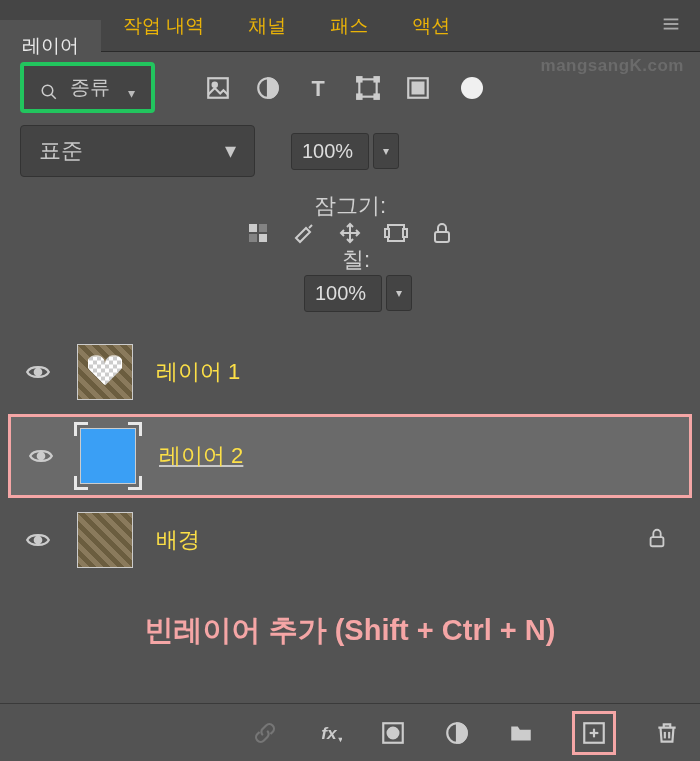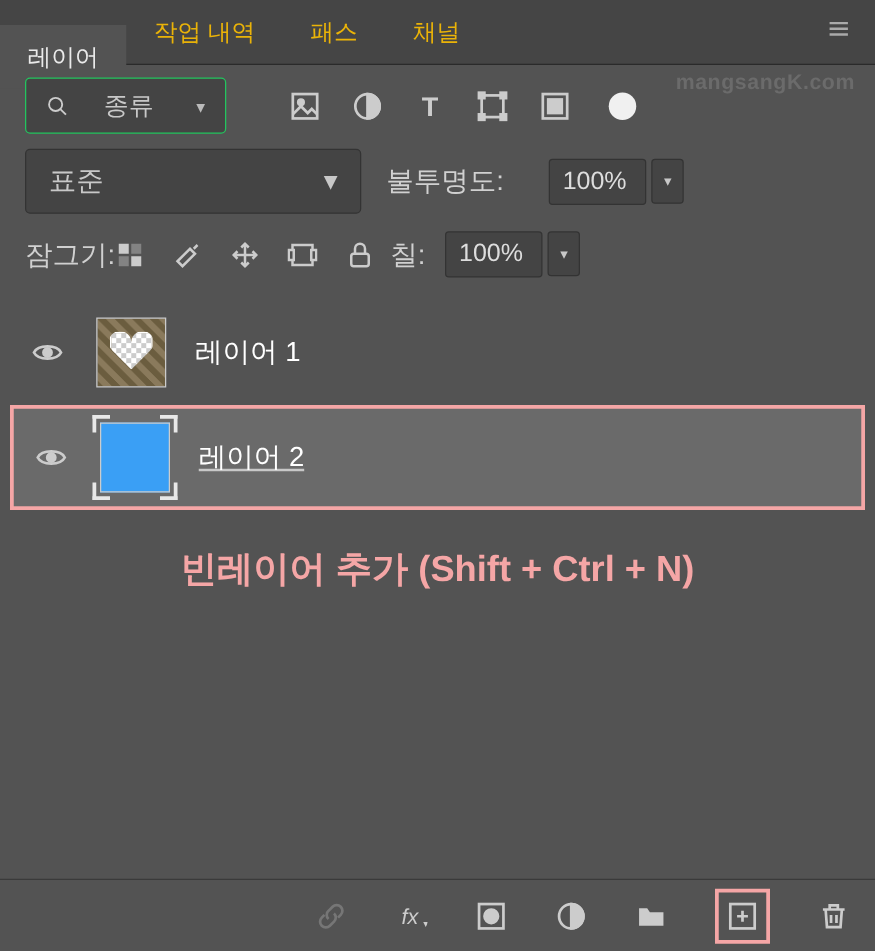--- a/index.html
+++ b/index.html
@@ -57,24 +57,24 @@
     }
     
     .row {
       display: flex;
       align-items: center;
       padding: 10px 20px 6px 20px;
       gap: 20px;
     }
     .filter-drop {
       display: flex;
-      align-items: center;
-      gap: 28px;
+      align-items: flex-end;
+      gap: 12px;
       background: #444;
-      border: 1px solid #22c55e;
+      border: 4px solid #22c55e;
       border-radius: 4px;
       padding: 8px 16px;
       font-size: 20px;
       cursor: pointer;
     }
     .filter-drop .chev {
       font-size: 14px;
       color: #bbb;
       margin-left: 6px;
     }
@@ -104,21 +104,21 @@
     }
     .blend-drop {
       display: flex;
       align-items: center;
       justify-content: space-between;
       background: #444;
       border: 1px solid #333;
       border-radius: 4px;
       padding: 10px 18px;
       font-size: 22px;
-      width: 269px;
+      width: 235px;
       cursor: pointer;
     }
     .label {
       font-size: 22px;
       color: #d0d0d0;
     }
     .pct-box {
       display: flex;
       align-items: flex-start;
       gap: 4px;
@@ -145,20 +145,21 @@
       justify-content: center;
       font-size: 12px;
       cursor: pointer;
     }
     
     .row3 {
       display: flex;
       align-items: center;
       padding: 4px 20px 14px 20px;
       gap: 0;
+      flex-direction: column;
     }
     .lock-icons {
       display: flex;
       align-items: center;
       gap: 22px;
     }
     .lock-icons svg {
       width: 24px;
       height: 24px;
     }
@@ -227,21 +228,21 @@
       background:
         repeating-conic-gradient(#fff 0% 25%, #ccc 0% 50%) 0 0/8px 8px;
       clip-path: path("M17 30 L2 15 A9 9 0 1 1 17 8 A9 9 0 1 1 32 15 Z");
       border: 1px solid #fff;
     }
     .thumb.blue {
       background: #3a9ff5;
     }
     .layer-name {
       font-size: 22px;
-      color: #ffffff;
+      color: #fde047;
       margin-left: 20px;
       flex: 1;
     }
     .lock-right {
       margin-right: 12px;
     }
     
     .annotation {
       text-align: center;
       padding: 24px 6px;
@@ -259,20 +260,21 @@
       left: 0;
       right: 0;
       height: 58px;
       background: #535353;
       display: flex;
       align-items: center;
       justify-content: flex-end;
       gap: 38px;
       padding: 0 20px;
       border-top: 1px solid #3a3a3a;
+      font-weight: bold;
     }
     .bottom-bar svg {
       width: 26px;
       height: 26px;
     }
     .btn-highlight {
       border: 3px solid #f5a6a6;
       padding: 6px;
       display: flex;
       align-items: center;
@@ -285,22 +287,23 @@
       justify-content: center;
     }
     .disabled { opacity: 0.4; cursor: default; }
   </style>
 </head>
 <body>
 
 <div class="tabs">
   <div class="tab active">레이어</div>
   <div class="tab">작업 내역</div>
+  <div class="tab">채널</div>
   <div class="tab">패스</div>
-  <div class="tab">채널</div>
+  <div class="tab">액션</div>
   <div class="menu-icon">
     <svg viewBox="0 0 24 24" width="22" height="22" fill="none" stroke="#aaa" stroke-width="2">
       <line x1="4" y1="7" x2="20" y2="7"></line>
         <line x1="4" y1="12" x2="20" y2="12"></line>
       <line x1="4" y1="17" x2="20" y2="17"></line>
     </svg>
   </div>
 </div>
 
 <div class="watermark">mangsangK.com</div>
@@ -341,21 +344,20 @@
     </svg>
     <div class="white-dot"></div>
   </div>
 </div>
 
 <div class="row2">
   <div class="blend-drop">
     <span>표준</span>
     <span class="chev">▾</span>
   </div>
-  <span class="label">불투명도:</span>
   <div class="pct-box">
     <div class="pct-field">100%</div>
     <div class="mini-chev">▾</div>
   </div>
 </div>
 
 <div class="row3">
   <span class="label">잠그기:</span>
   <div class="lock-icons">
     <svg viewBox="0 0 24 24" fill="#ccc">
@@ -416,20 +418,38 @@
     <div class="thumb-wrap">
       <div class="thumb blue"></div>
       <div class="corner-tl"></div>
         <div class="corner-tr"></div>
       <div class="corner-bl"></div>
         <div class="corner-br"></div>
     </div>
     <div class="layer-name">레이어 2</div>
   </div>
 
+  <div class="layer-row">
+    <div class="eye">
+      <svg viewBox="0 0 24 24" width="26" height="26" fill="none" stroke="#ccc" stroke-width="2">
+        <path d="M2 12 C5 6 19 6 22 12 C19 18 5 18 2 12 Z"></path>
+          <circle cx="12" cy="12" r="3" fill="#ccc"></circle>
+      </svg>
+    </div>
+    <div class="thumb-wrap">
+      <div class="thumb stone"></div>
+    </div>
+    <div class="layer-name">배경</div>
+    <div class="lock-right">
+      <svg viewBox="0 0 24 24" width="22" height="22" fill="none" stroke="#ccc" stroke-width="2">
+        <rect x="5" y="11" width="14" height="10" rx="2"></rect>
+          <path d="M8 11 V7 a4 4 0 0 1 8 0 V11"></path>
+      </svg>
+    </div>
+  </div>
 
 </div>
 
 <div class="annotation">
   <div>빈레이어 추가 (Shift + Ctrl + N)</div>
 </div>
 
 <div class="bottom-bar">
   <div class="icon-btn disabled">
     <svg viewBox="0 0 24 24" fill="none" stroke="#aaa" stroke-width="2">

